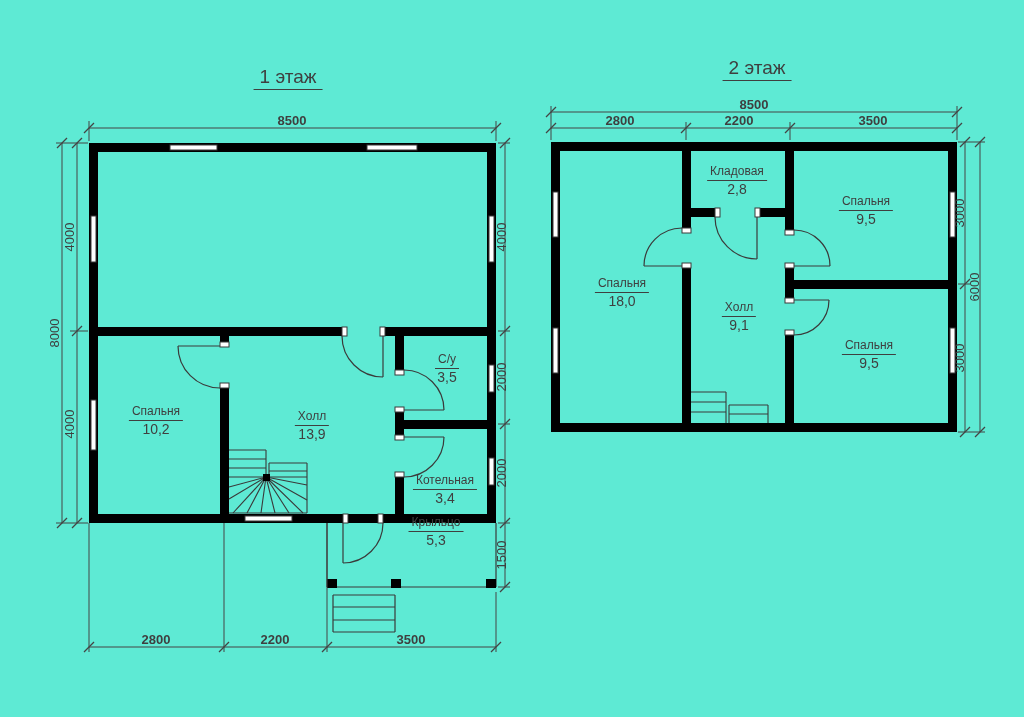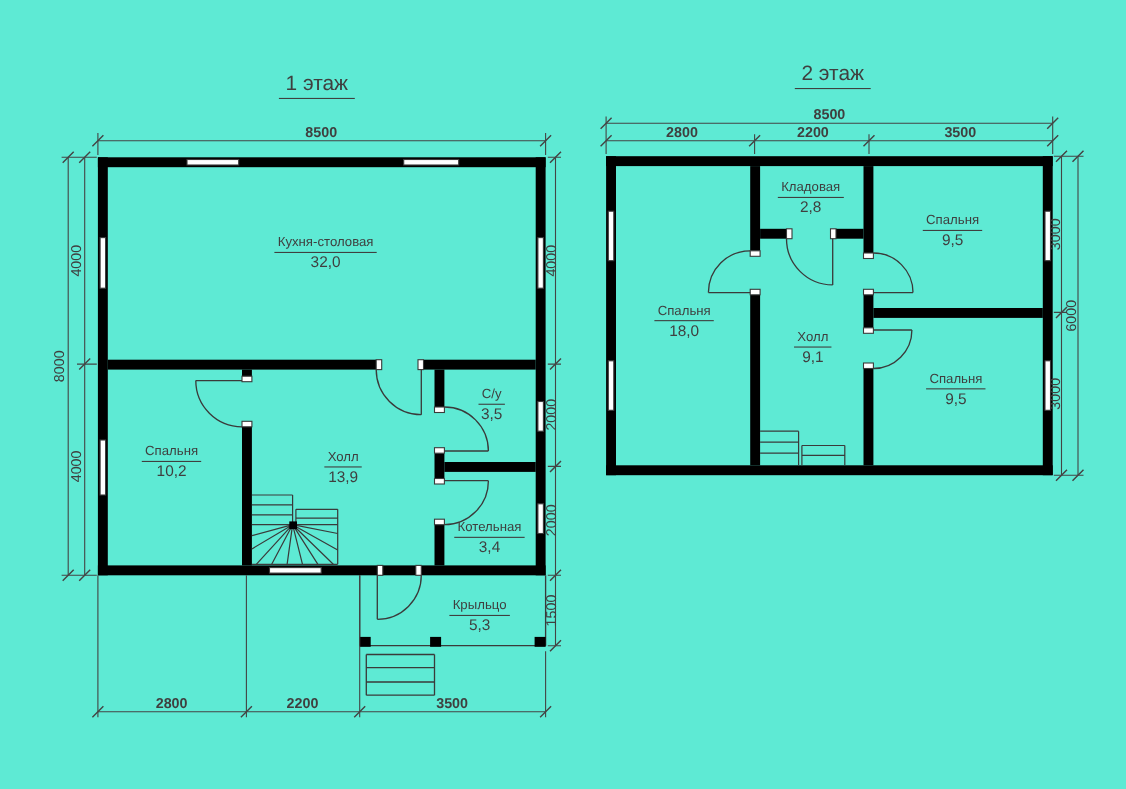--- a/index.html
+++ b/index.html
@@ -163,41 +163,37 @@
         <path d="M546,133 L556,123 M681,133 L691,123 M785,133 L795,123 M952,133 L962,123"></path>
         <path d="M960,147 L970,137 M960,289 L970,279 M960,437 L970,427"></path>
         <path d="M975,147 L985,137 M975,437 L985,427"></path>
       </g>
     </g>
   </svg>
 
   <div class="plan-title" style="left:288px;top:66px">1 этаж</div>
   <div class="plan-title" style="left:757px;top:57px">2 этаж</div>
 
-  <div class="room-label" style="left:296px;top:211px">
-    <div class="room-name">Кухня-столовая</div>
-    <div class="room-area">32,0</div>
-  </div>
   <div class="room-label" style="left:156px;top:401px">
     <div class="room-name">Спальня</div>
     <div class="room-area">10,2</div>
   </div>
   <div class="room-label" style="left:312px;top:406px">
     <div class="room-name">Холл</div>
     <div class="room-area">13,9</div>
   </div>
   <div class="room-label" style="left:447px;top:349px">
     <div class="room-name">С/у</div>
     <div class="room-area">3,5</div>
   </div>
   <div class="room-label" style="left:445px;top:470px">
     <div class="room-name">Котельная</div>
     <div class="room-area">3,4</div>
   </div>
-  <div class="room-label" style="left:436px;top:541px">
+  <div class="room-label" style="left:436px;top:512px">
     <div class="room-name">Крыльцо</div>
     <div class="room-area">5,3</div>
   </div>
 
   <div class="room-label" style="left:622px;top:273px">
     <div class="room-name">Спальня</div>
     <div class="room-area">18,0</div>
   </div>
   <div class="room-label" style="left:737px;top:161px">
     <div class="room-name">Кладовая</div>

